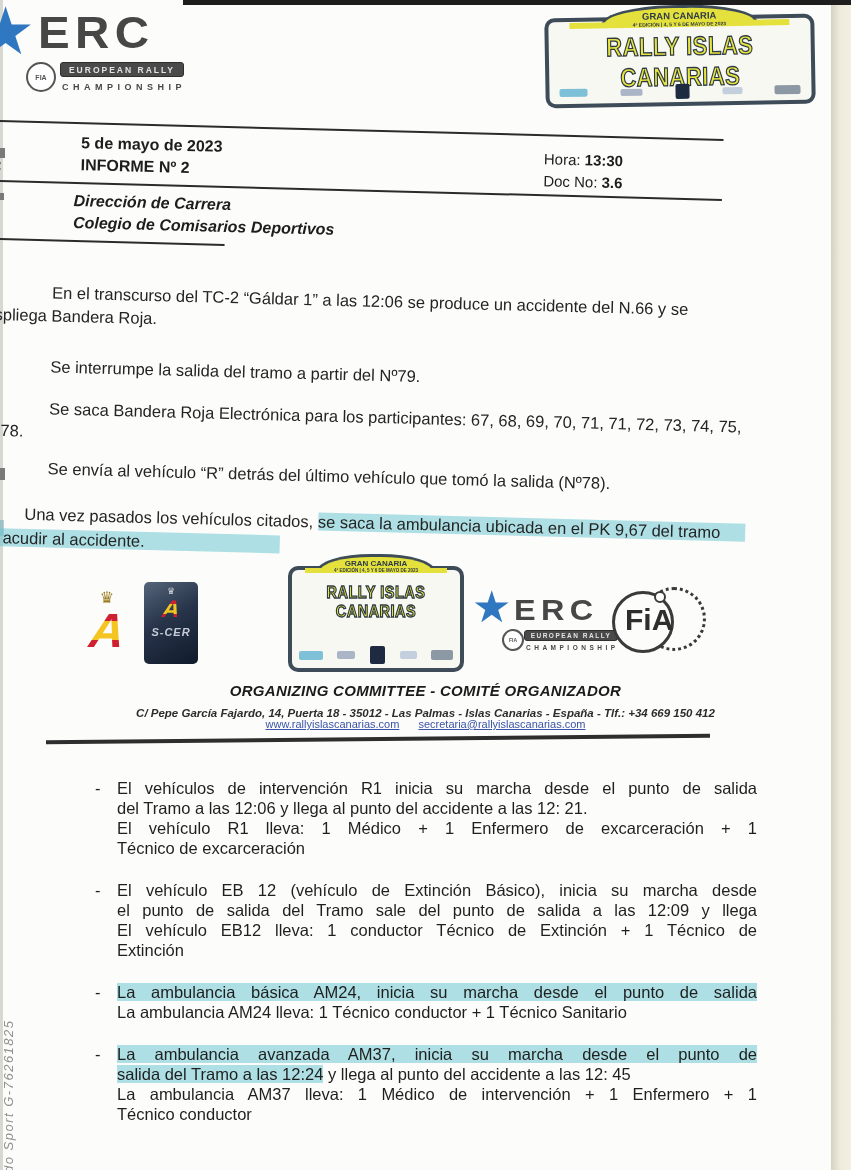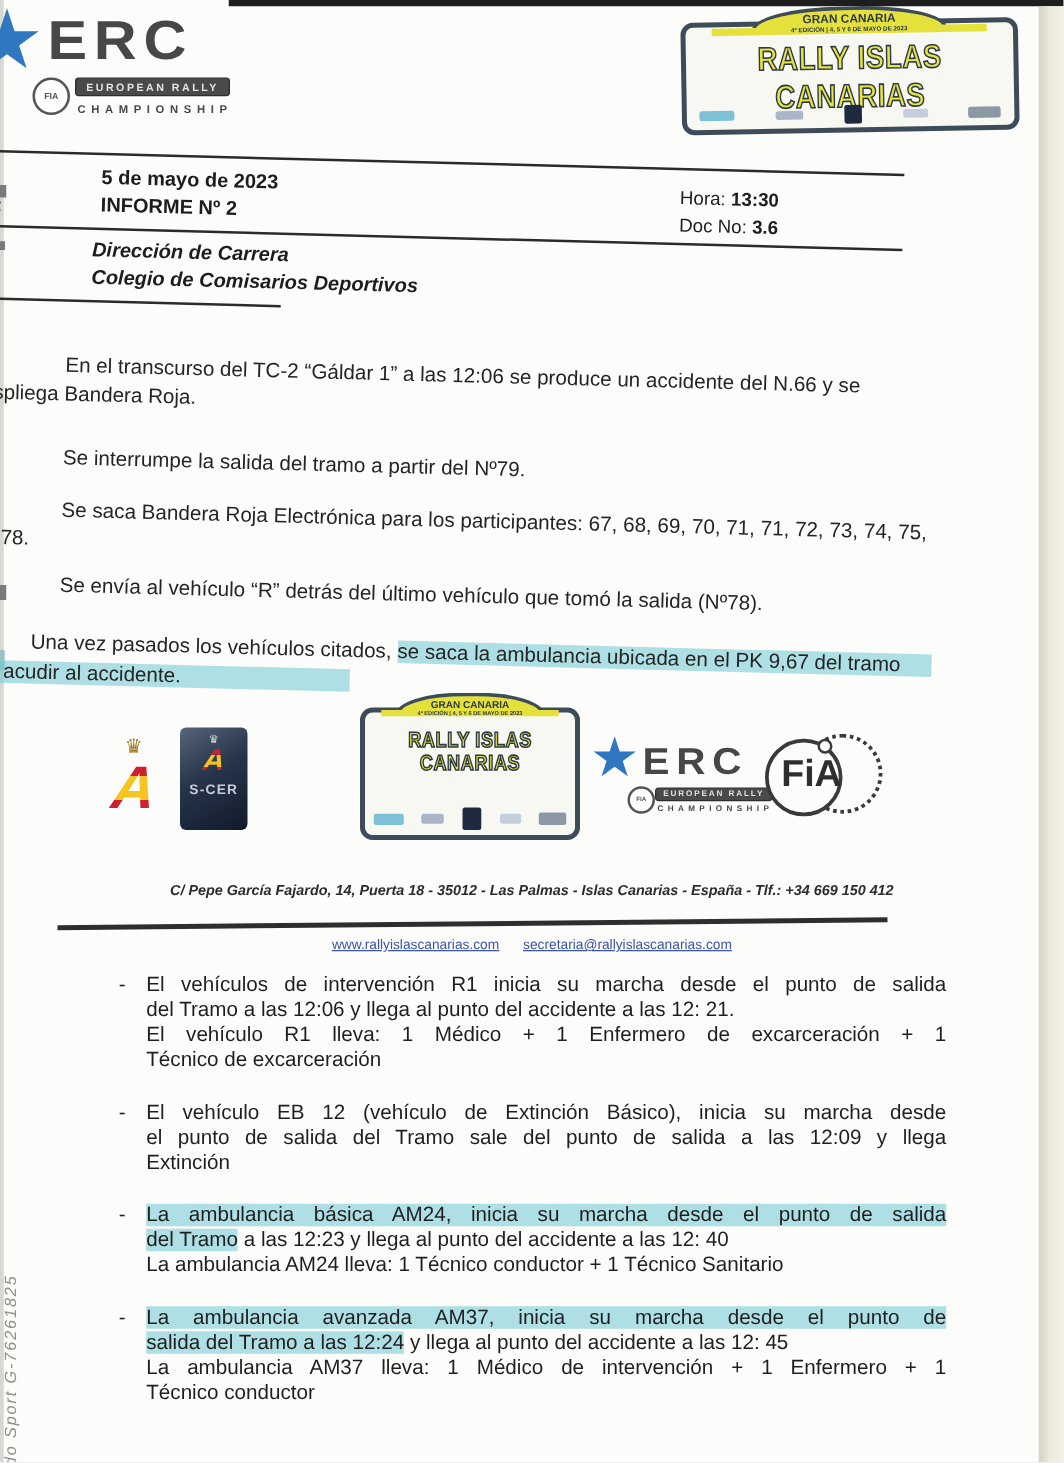--- a/index.html
+++ b/index.html
@@ -49,21 +49,21 @@
   .hl-ext1{padding-right:25px;}
   .hl-ext2{padding-right:135px;}
 
   
   .crown{display:block;text-align:center;line-height:1;}
   .flag-a{display:block;text-align:center;font-weight:800;font-style:italic;
     background:linear-gradient(180deg,#cf2030 0 30%,#f4c520 30% 68%,#cf2030 68% 100%);
     -webkit-background-clip:text;background-clip:text;color:transparent;transform:skewX(-6deg);}
   .scer-box{background:linear-gradient(150deg,#55657a 0,#27344a 45%,#101a2a 100%);
     border-radius:5px;text-align:center;padding-top:5px;box-sizing:border-box;}
-  .scer-label{font-size:11px;font-weight:700;color:#c4ccd8;letter-spacing:1px;}
+  .scer-label{font-size:11px;font-weight:700;font-style:italic;color:#c4ccd8;letter-spacing:1px;}
   .fia-circle{position:absolute;border-radius:50%;}
   .fia-text{position:absolute;font-weight:800;color:#2e2e2e;}
 
   .committee{left:0;width:851px;text-align:center;}
   .c-title{font-size:15px;font-weight:700;font-style:italic;color:#1b1b1b;letter-spacing:.3px;}
   .c-addr{font-size:11.5px;font-weight:700;color:#2c2c2c;font-style:italic;}
   .c-links{font-size:11px;}
   .c-links a{color:#3a54a8;text-decoration:underline;margin:0 8px;}
   .thick-rule{left:46px;top:737px;width:664px;height:3.5px;background:#2e2e2e;transform:rotate(-.55deg);}
 
@@ -166,22 +166,23 @@
     <span class="erc-champ" style="left:42px;top:51px;font-size:6.5px;letter-spacing:3.5px;">CHAMPIONSHIP</span>
   </div>
 
   <div class="abs" style="left:612px;top:587px;width:92px;height:72px;">
     <span class="fia-circle" style="left:30px;top:0;width:58px;height:58px;border:3.5px dotted #3a3a3a;"></span>
     <span class="fia-circle" style="left:0;top:4px;width:56px;height:56px;border:3.5px solid #3a3a3a;background:#fcfcfa;"></span>
     <span class="fia-circle" style="left:42px;top:4px;width:8px;height:8px;border:2px solid #3a3a3a;background:#fff;"></span>
     <span class="fia-text" style="left:13px;top:16px;font-size:30px;">FiA</span>
   </div>
 
+  <div class="abs committee" style="top:682px;"><span class="c-title">ORGANIZING COMMITTEE - COMITÉ ORGANIZADOR</span></div>
   <div class="abs committee" style="top:703px;"><span class="c-addr">C/ Pepe García Fajardo, 14, Puerta 18 - 35012 - Las Palmas - Islas Canarias -  España  -  Tlf.: +34 669 150 412</span></div>
-  <div class="abs committee c-links" style="top:750px;">
+  <div class="abs committee c-links" style="top:718px;">
     <a href="#">www.rallyislascanarias.com</a>
     <a href="#">secretaria@rallyislascanarias.com</a>
   </div>
   <div class="abs thick-rule"></div>
 
   <div class="abs bullets">
 
     <div class="bullet">
       <div class="bullet-marker">-</div>
       <div class="bullet-body">
@@ -190,29 +191,29 @@
         <div class="bl jl"><span>El vehículo R1 lleva: 1 Médico + 1 Enfermero de excarceración + 1</span></div>
         <div class="bl"><span>Técnico de excarceración</span></div>
       </div>
     </div>
 
     <div class="bullet">
       <div class="bullet-marker">-</div>
       <div class="bullet-body">
         <div class="bl jl"><span>El vehículo EB 12 (vehículo de Extinción Básico), inicia su marcha desde</span></div>
         <div class="bl jl"><span>el punto de salida del Tramo sale del punto de salida a las 12:09 y llega</span></div>
+        <div class="bl jl"><span>El vehículo EB12 lleva: 1 conductor Técnico de Extinción + 1 Técnico de</span></div>
         <div class="bl"><span>Extinción</span></div>
       </div>
     </div>
 
     <div class="bullet">
       <div class="bullet-marker">-</div>
       <div class="bullet-body">
         <div class="bl jl"><span class="hl">La ambulancia básica  AM24, inicia su marcha desde el punto de salida</span></div>
-        <div class="bl"><span class="hl">del Tramo</span><span> a las 12:23 y llega al punto del accidente a las 12: 40</span></div>
         <div class="bl"><span>La ambulancia AM24 lleva: 1 Técnico conductor + 1 Técnico Sanitario</span></div>
       </div>
     </div>
 
     <div class="bullet">
       <div class="bullet-marker">-</div>
       <div class="bullet-body">
         <div class="bl jl"><span class="hl">La ambulancia avanzada AM37, inicia su marcha desde el punto de</span></div>
         <div class="bl"><span class="hl">salida del Tramo a las 12:24</span><span> y llega al punto del accidente a las 12: 45</span></div>
         <div class="bl jl"><span>La ambulancia AM37 lleva: 1 Médico de intervención + 1 Enfermero + 1</span></div>

